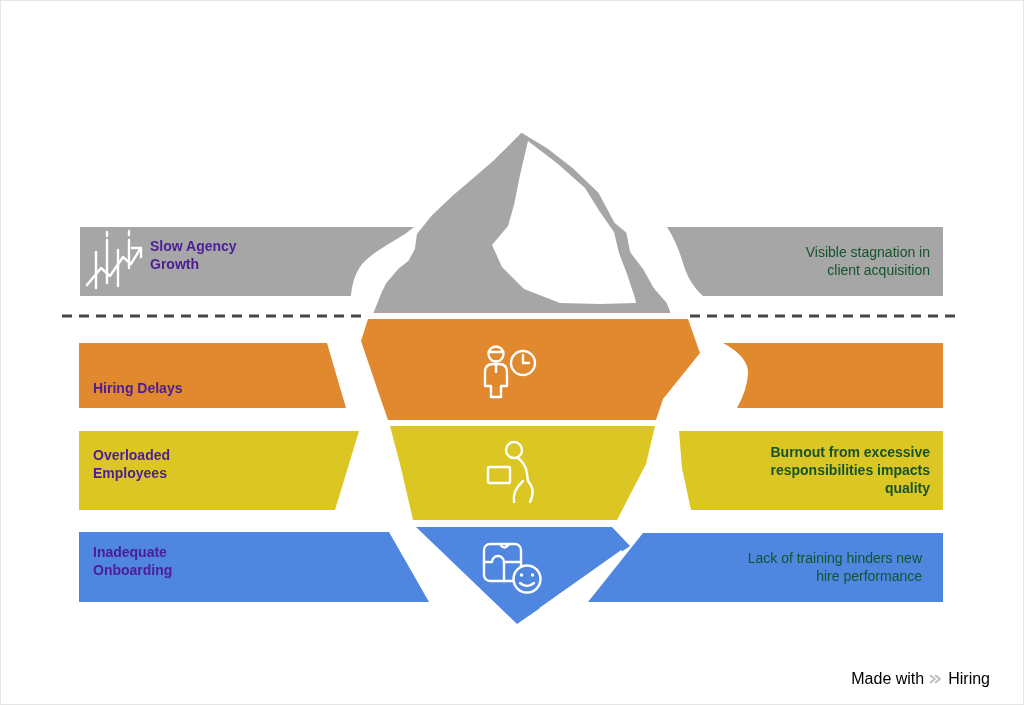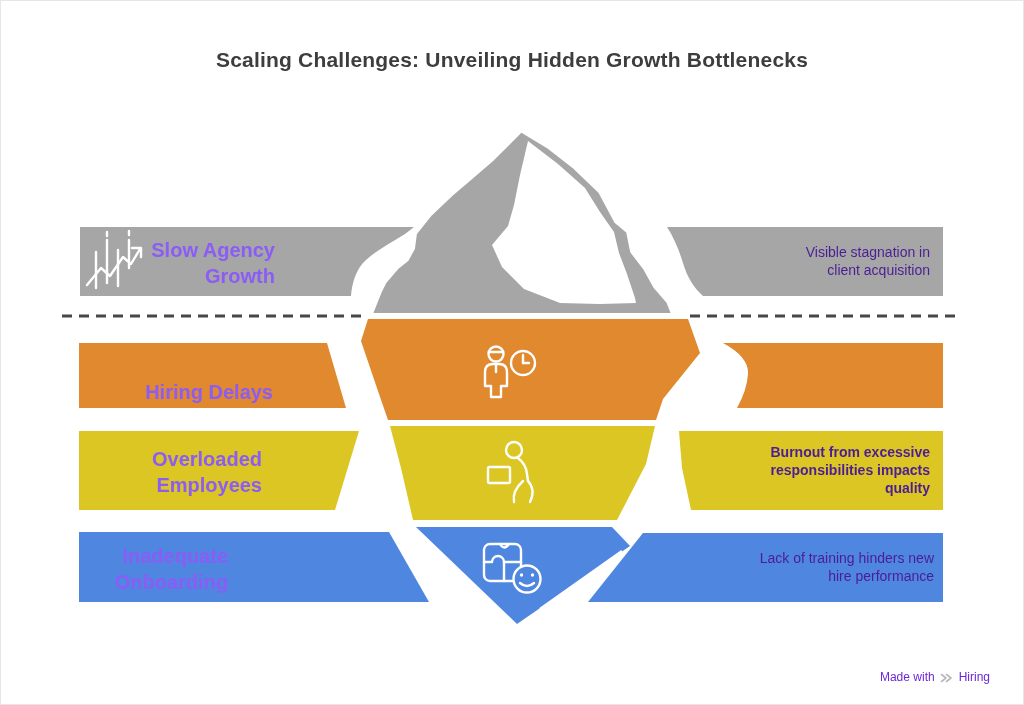--- a/index.html
+++ b/index.html
@@ -7,37 +7,36 @@
     position:relative;width:1024px;height:705px;background:#ffffff;
     font-family:"Liberation Sans", sans-serif;overflow:hidden;
     box-shadow: inset 0 0 0 1px #e6e6e6;
   }
   .title{
     position:absolute;top:48px;left:0;width:1024px;text-align:center;
     font-size:21px;font-weight:bold;color:#3d3d3d;letter-spacing:.2px;
   }
   .diagram-svg{position:absolute;left:0;top:0;}
   .band-label{
-    position:absolute;color:#8b5cf6;font-weight:bold;font-size:20px;line-height:1.28;text-align:right;
+    position:absolute;color:#4c1d95;font-weight:bold;font-size:14px;line-height:1.28;
   }
   .band-desc{
-    position:absolute;color:#4c1d95;font-size:14px;line-height:1.3;text-align:right;
+    position:absolute;color:#14532d;font-size:14px;line-height:1.3;text-align:right;
   }
   .watermark{
-    position:absolute;right:34px;top:670px;display:flex;align-items:flex-end;gap:5px;
-    color:#6d28d9;font-size:12px;
+    position:absolute;right:34px;top:670px;display:flex;align-items:center;gap:5px;
+    color:#000000;font-size:16px;
   }
   .wm-glyph{display:inline-block;line-height:0;}
 </style>
 </head>
 <body>
 
 <div class="canvas">
 
-  <div class="title">Scaling Challenges: Unveiling Hidden Growth Bottlenecks</div>
 
   <svg class="diagram-svg" width="1024" height="705" viewBox="0 0 1024 705">
 
     <g stroke="#474747" stroke-width="3" stroke-dasharray="10 7">
       <line x1="62" y1="316" x2="362" y2="316"></line>
       <line x1="690" y1="316" x2="962" y2="316"></line>
     </g>
 
     <path d="M80,227 L414,227 C402,238 380,247 366,260 C356,269 352,283 351,296 L80,296 Z" fill="#a6a6a6"></path>
     <path d="M667,227 C674,238 679,250 683,263 C687,277 694,288 703,296 L943,296 L943,227 Z" fill="#a6a6a6"></path>
@@ -100,25 +99,25 @@
       <circle cx="532.5" cy="575" r="1.7" fill="#ffffff" stroke="none"></circle>
       <path d="M520,583 Q527,589 534,583"></path>
     </g>
   </svg>
 
   <div class="band-label" style="left:150px;top:238px;width:125px;">Slow Agency Growth</div>
   <div class="band-desc" style="right:94px;top:243px;width:155px;">Visible stagnation in client acquisition</div>
 
   <div class="band-label" style="left:93px;top:380px;width:180px;">Hiring Delays</div>
 
-  <div class="band-label" style="left:93px;top:447px;width:125px;margin-left:44px;">Overloaded Employees</div>
+  <div class="band-label" style="left:93px;top:447px;width:125px;">Overloaded Employees</div>
   <div class="band-desc" style="right:94px;top:443px;width:178px;font-weight:bold;">Burnout from excessive responsibilities impacts quality</div>
 
   <div class="band-label" style="left:93px;top:544px;width:135px;">Inadequate Onboarding</div>
-  <div class="band-desc" style="right:90px;top:549px;width:178px;">Lack of training hinders new hire performance</div>
+  <div class="band-desc" style="right:102px;top:549px;width:178px;">Lack of training hinders new hire performance</div>
 
   <div class="watermark">
     <span>Made with</span>
     <span class="wm-glyph">
       <svg width="14" height="12" viewBox="0 0 14 12">
         <g stroke="#b7b9be" stroke-width="1.6" fill="none" stroke-linecap="round" stroke-linejoin="round">
           <polyline points="1.5,2.5 6,6 1.5,9.5"></polyline>
           <polyline points="6.5,2.5 11,6 6.5,9.5"></polyline>
         </g>
       </svg>

